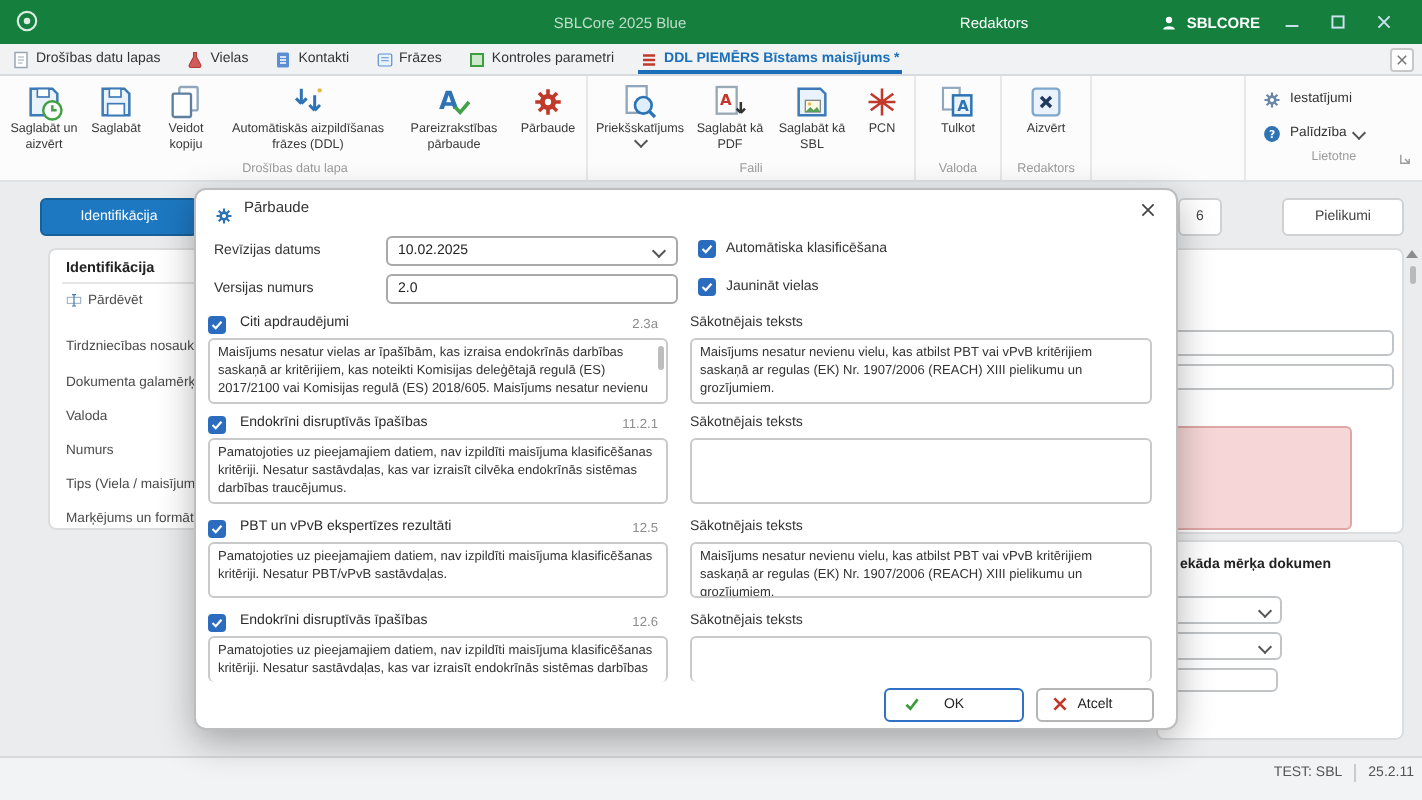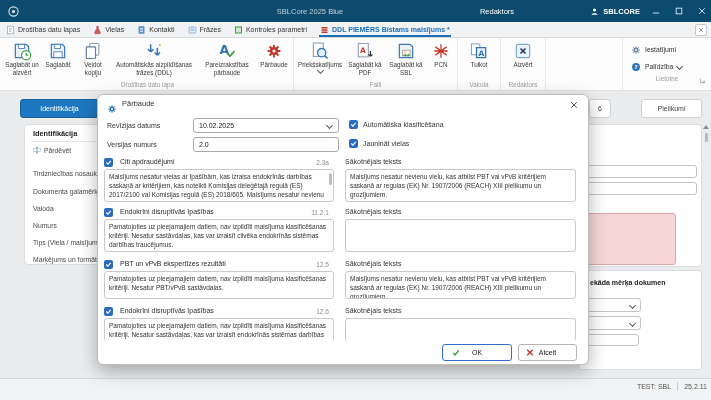--- a/index.html
+++ b/index.html
@@ -1,25 +1,25 @@
 <!DOCTYPE html>
 <html><head>
 <meta charset="utf-8">
 <style>
   html,body{margin:0;padding:0;background:#cfd3d7;}
   .screen{position:relative;width:711px;height:400px;overflow:hidden;background:#eaeced;
           font-family:"Liberation Sans",sans-serif;-webkit-font-smoothing:antialiased;}
   
-  .titlebar{position:absolute;left:0;top:0;width:711px;height:22px;background:#0c4a6e;}
+  .titlebar{position:absolute;left:0;top:0;width:711px;height:22px;background:#15803d;}
   .appicon{position:absolute;left:7px;top:4px;}
   .app-title{position:absolute;left:230px;top:7px;width:160px;text-align:center;
              font-size:7.5px;color:rgba(255,255,255,.72);}
   .center-title{position:absolute;left:437px;top:7px;width:120px;text-align:center;
              font-size:7.5px;color:#ffffff;}
-  .tb-right{position:absolute;right:0;top:0;height:22px;display:flex;align-items:center;gap:9px;padding-right:2px;}
+  .tb-right{position:absolute;right:0;top:0;height:22px;display:flex;align-items:center;gap:9px;padding-right:12px;}
   .tb-user{display:flex;align-items:center;gap:4px;color:#fff;font-size:7.5px;font-weight:bold;}
   .wbtn{width:14px;height:14px;display:flex;align-items:center;justify-content:center;}
   
   .tabbar{position:absolute;left:0;top:22px;width:711px;height:16px;background:#f1f2f4;
           border-bottom:1px solid #d8dadc;display:flex;align-items:stretch;gap:11px;padding-left:5px;box-sizing:border-box;}
   .tab{display:flex;align-items:center;gap:3px;font-size:7px;color:#333;position:relative;padding:0 1px;}
   .tab .tlabel{white-space:nowrap;}
   .tab.active .tlabel{color:#1a6fba;font-weight:bold;}
   .tab.active::after{content:"";position:absolute;left:0;right:0;bottom:0;height:2px;background:#1a6fba;}
   .tabbar-close{margin-left:auto;margin-right:4px;align-self:center;width:10px;height:10px;

